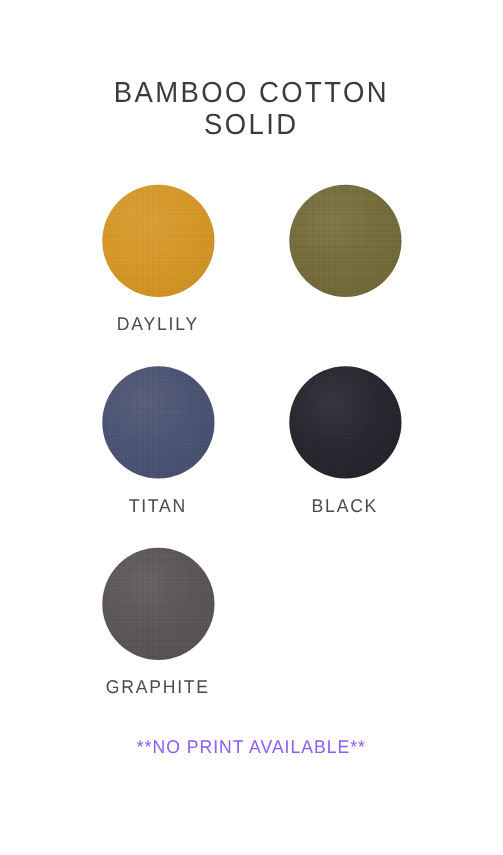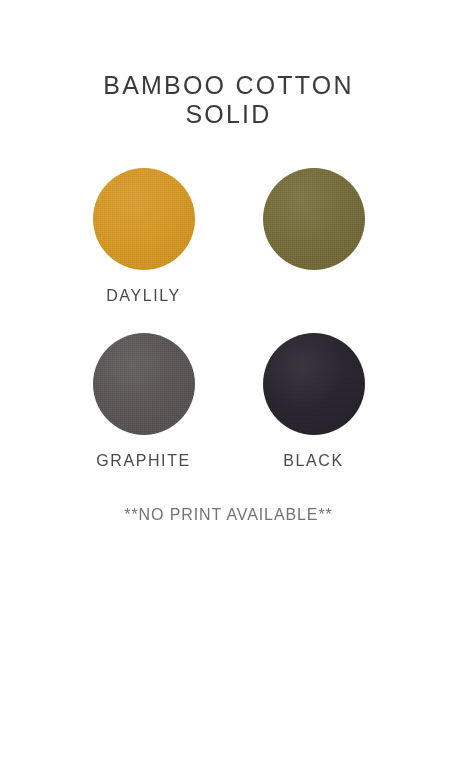--- a/index.html
+++ b/index.html
@@ -152,32 +152,38 @@
       <div class="swatch-label">DAYLILY</div>
     </div>
 
 
     <div class="cell">
       <div class="swatch-wrap">
         <div class="swatch" style="background-color: rgb(114, 106, 56);"></div>
       </div>
     </div>
 
-
     <div class="cell">
       <div class="swatch-wrap">
-        <div class="swatch" style="background-color: rgb(87, 83, 82);"></div>
+        <div class="swatch" style="background-color: rgb(71, 80, 110);"></div>
       </div>
-      <div class="swatch-label">GRAPHITE</div>
+      <div class="swatch-label">TITAN</div>
     </div>
 
     <div class="cell">
       <div class="swatch-wrap">
         <div class="swatch" style="background-color: rgb(38, 34, 42);"></div>
       </div>
       <div class="swatch-label">BLACK</div>
     </div>
 
+    <div class="cell">
+      <div class="swatch-wrap">
+        <div class="swatch" style="background-color: rgb(87, 83, 82);"></div>
+      </div>
+      <div class="swatch-label">GRAPHITE</div>
+    </div>
+
   </div>
 
-  <div class="footer-note" style="color: #737373; text-align: center;">**NO PRINT AVAILABLE**</div>
+  <div class="footer-note" style="color: #8b5cf6; text-align: center;">**NO PRINT AVAILABLE**</div>
 
 </div>
 
 </body></html>

